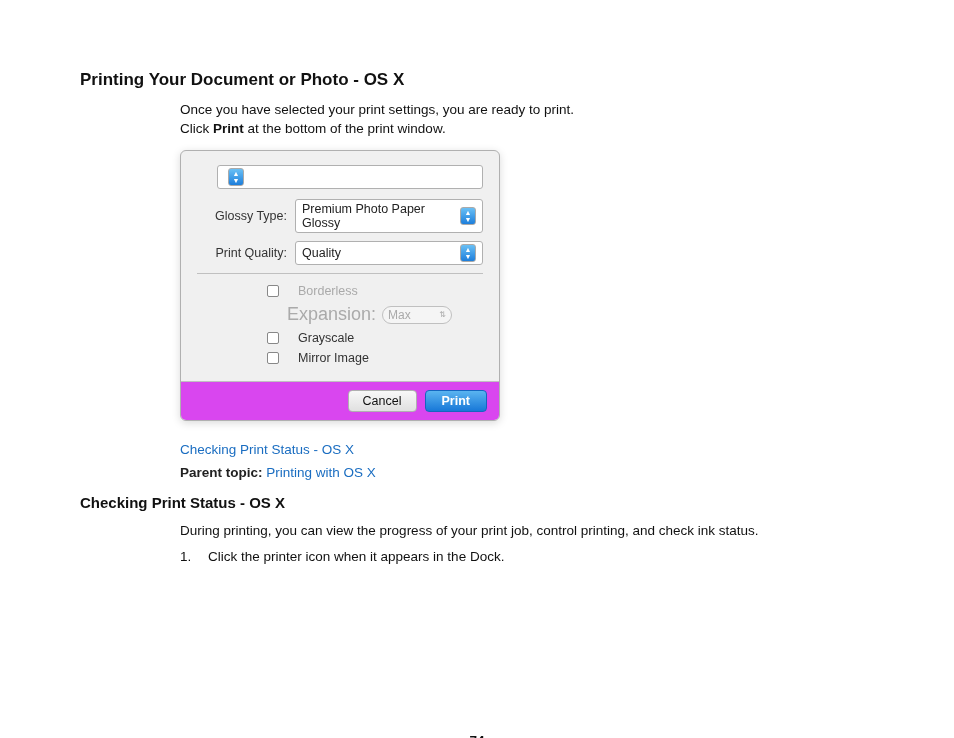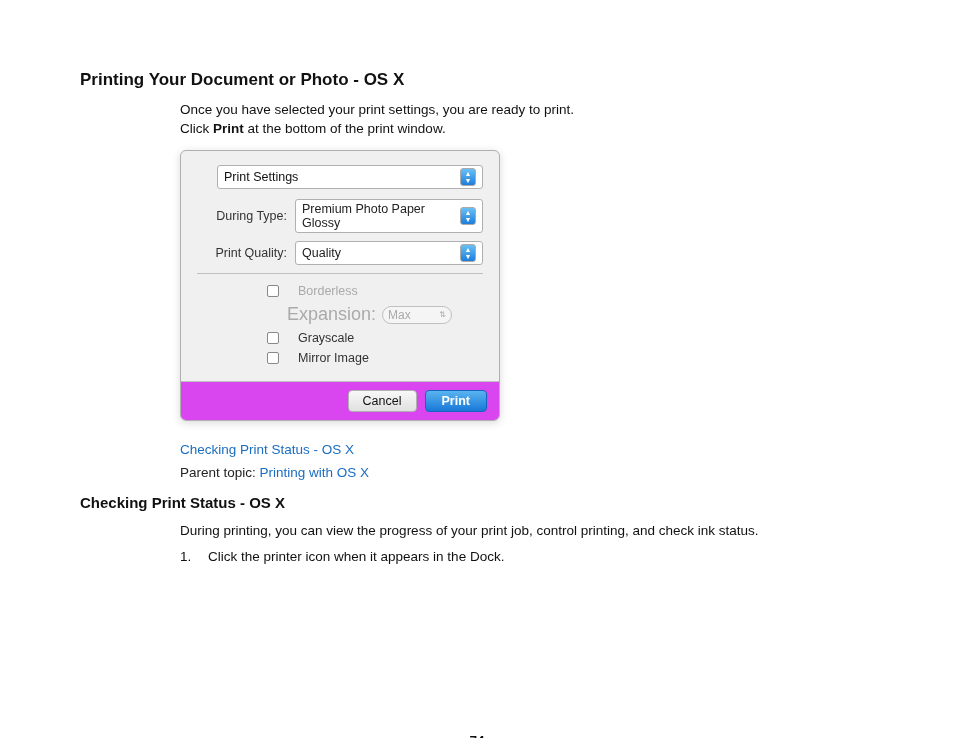--- a/index.html
+++ b/index.html
@@ -245,21 +245,21 @@
       cursor: pointer;
     }
 
     .parent-topic-row {
       margin-left: 100px;
       margin-bottom: 14px;
       font-size: 13.5px;
     }
 
     .parent-topic-row strong {
-      font-weight: normal;
+      font-weight: bold;
     }
 
     .section-title-2 {
       font-size: 15px;
       font-weight: bold;
       margin-bottom: 10px;
       color: #111;
     }
 
     .body-text {
@@ -306,30 +306,29 @@
     <span>Click </span><strong>Print</strong><span> at the bottom of the print window.</span>
   </p>
 
   <div class="dialog-wrapper">
     <div class="print-dialog">
       <div class="dialog-inner">
 
         <div class="dialog-row header-row">
           <div style="width:20px;"></div>
           <div class="select-box" style="flex:1;">
-            <span class="value-text">Print Settings</span>
             <div class="select-stepper">
               <span class="stepper-up">▲</span>
               <span class="stepper-down">▼</span>
             </div>
           </div>
         </div>
 
         <div class="dialog-row">
-          <span class="label-col">During Type:</span>
+          <span class="label-col">Glossy Type:</span>
           <div class="value-box">
             <span class="value-text">Premium Photo Paper Glossy</span>
             <div class="select-stepper">
               <span class="stepper-up">▲</span>
               <span class="stepper-down">▼</span>
             </div>
           </div>
         </div>
 
         <div class="dialog-row">

